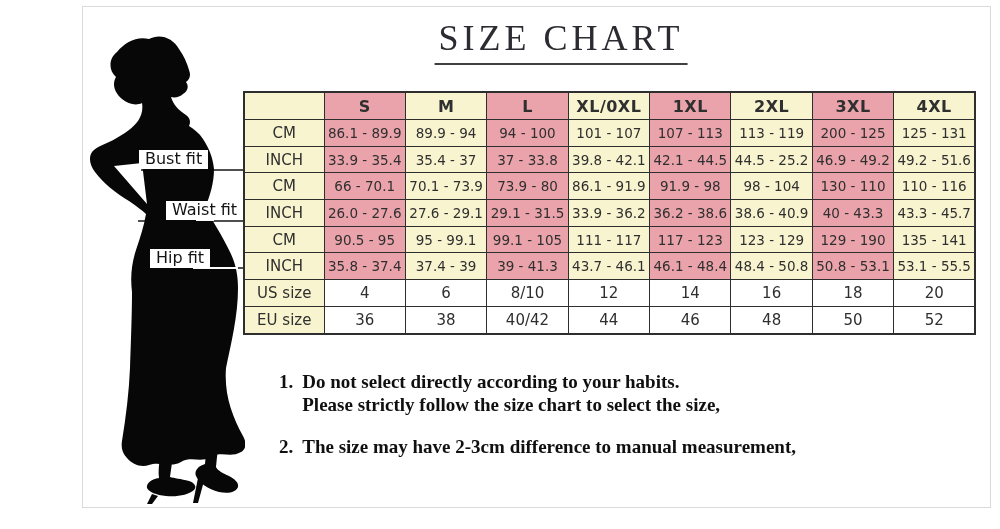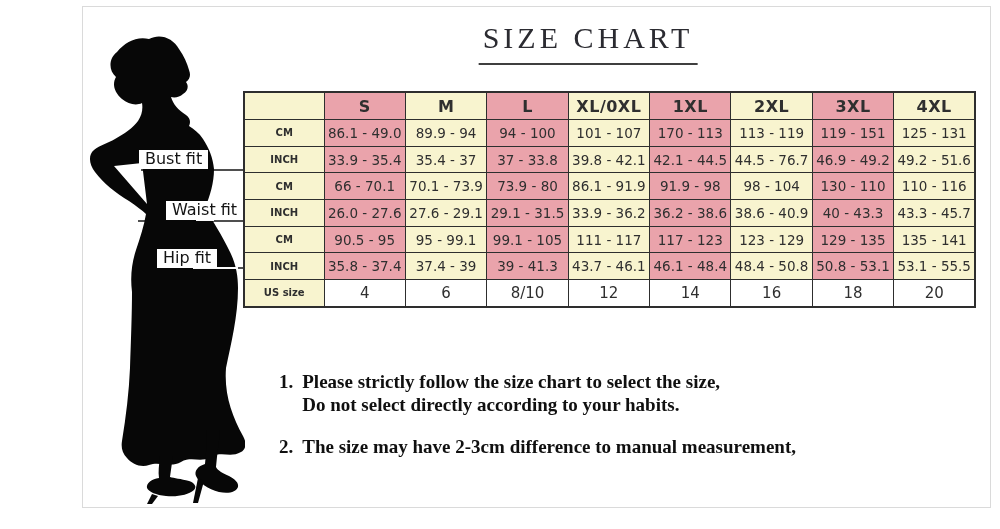--- a/index.html
+++ b/index.html
@@ -1,40 +1,40 @@
 <!DOCTYPE html>
 <html><head>
 <meta charset="utf-8">
 <style>
   html,body{margin:0;padding:0;background:#ffffff;}
   body{width:1000px;height:529px;position:relative;overflow:hidden;
        font-family:"DejaVu Sans","Liberation Sans",sans-serif;}
   .frame{position:absolute;left:82px;top:6px;width:907px;height:500px;
          border:1px solid #dadada;}
-  .title{position:absolute;left:588px;top:18px;transform:translateX(-50%);
+  .title{position:absolute;left:561px;top:18px;transform:translateX(-50%);
          font-family:"Liberation Serif","DejaVu Serif",serif;
-         font-size:30px;line-height:40px;letter-spacing:4px;color:#2b2b31;
+         font-size:36px;line-height:40px;letter-spacing:4px;color:#2b2b31;
          border-bottom:2px solid #3f3f3f;padding:0 4px 5px 4px;white-space:nowrap;}
   .measure-line{position:absolute;height:2px;background:#4f4f4f;}
   #bust-line{left:141px;top:169px;width:103px;}
   #waist-line{left:138px;top:220px;width:106px;}
   #hip-line{left:138px;top:267px;width:106px;}
   .silhouette{position:absolute;left:85px;top:33px;width:160px;height:475px;}
   .fit-label{position:absolute;background:#ffffff;color:#141414;
              font-size:16px;line-height:18px;padding:0 6px 1px 6px;white-space:nowrap;}
   #bust-label{left:139px;top:150px;}
   #waist-label{left:130px;top:201px;margin-left:36px;}
-  #hip-label{left:157px;top:249px;}
+  #hip-label{left:150px;top:249px;}
   .table-wrap{position:absolute;left:243px;top:91px;}
   table{border-collapse:collapse;table-layout:fixed;width:731px;
         border:2px solid #2e2e2e;}
   td{border:1.5px solid #2e2e2e;text-align:center;vertical-align:middle;
      height:25.7px;padding:0;font-size:13.5px;color:#2f2f2f;overflow:hidden;}
   tr.head td{font-size:16px;font-weight:bold;height:26px;letter-spacing:0.5px;}
-  td.lab{font-weight:bold;font-size:10px;}
+  td.lab{font-weight:normal;font-size:15px;}
   td.c-pink{background:#eaa3ab;}
   td.c-yellow{background:#f8f4cf;}
   td.c-white{background:#ffffff;}
   tr.sizes td.val{font-size:15px;}
   .note{position:absolute;left:279px;display:flex;gap:9px;
         font-family:"Liberation Serif","DejaVu Serif",serif;font-weight:bold;
         font-size:19px;line-height:22.5px;color:#101010;white-space:nowrap;}
   #note-1{top:371px;}
   #note-2{top:436px;}
 </style>
@@ -127,37 +127,37 @@
           <td class="c-yellow">M</td>
           <td class="c-pink">L</td>
           <td class="c-yellow">XL/0XL</td>
           <td class="c-pink">1XL</td>
           <td class="c-yellow">2XL</td>
           <td class="c-pink">3XL</td>
           <td class="c-yellow">4XL</td>
         </tr>
         <tr class="measure">
           <td class="lab c-yellow">CM</td>
-          <td class="val c-pink">86.1 - 49.0</td>
+          <td class="val c-pink">86.1 - 89.9</td>
           <td class="val c-yellow">89.9 - 94</td>
           <td class="val c-pink">94 - 100</td>
           <td class="val c-yellow">101 - 107</td>
-          <td class="val c-pink">170 - 113</td>
+          <td class="val c-pink">107 - 113</td>
           <td class="val c-yellow">113 - 119</td>
-          <td class="val c-pink">119 - 151</td>
+          <td class="val c-pink">200 - 125</td>
           <td class="val c-yellow">125 - 131</td>
         </tr>
         <tr class="measure">
           <td class="lab c-yellow">INCH</td>
           <td class="val c-pink">33.9 - 35.4</td>
           <td class="val c-yellow">35.4 - 37</td>
           <td class="val c-pink">37 - 33.8</td>
           <td class="val c-yellow">39.8 - 42.1</td>
           <td class="val c-pink">42.1 - 44.5</td>
-          <td class="val c-yellow">44.5 - 76.7</td>
+          <td class="val c-yellow">44.5 - 25.2</td>
           <td class="val c-pink">46.9 - 49.2</td>
           <td class="val c-yellow">49.2 - 51.6</td>
         </tr>
         <tr class="measure">
           <td class="lab c-yellow">CM</td>
           <td class="val c-pink">66 - 70.1</td>
           <td class="val c-yellow">70.1 - 73.9</td>
           <td class="val c-pink">73.9 - 80</td>
           <td class="val c-yellow">86.1 - 91.9</td>
           <td class="val c-pink">91.9 - 98</td>
@@ -177,21 +177,21 @@
           <td class="val c-yellow">43.3 - 45.7</td>
         </tr>
         <tr class="measure">
           <td class="lab c-yellow">CM</td>
           <td class="val c-pink">90.5 - 95</td>
           <td class="val c-yellow">95 - 99.1</td>
           <td class="val c-pink">99.1 - 105</td>
           <td class="val c-yellow">111 - 117</td>
           <td class="val c-pink">117 - 123</td>
           <td class="val c-yellow">123 - 129</td>
-          <td class="val c-pink">129 - 135</td>
+          <td class="val c-pink">129 - 190</td>
           <td class="val c-yellow">135 - 141</td>
         </tr>
         <tr class="measure">
           <td class="lab c-yellow">INCH</td>
           <td class="val c-pink">35.8 - 37.4</td>
           <td class="val c-yellow">37.4 - 39</td>
           <td class="val c-pink">39 - 41.3</td>
           <td class="val c-yellow">43.7 - 46.1</td>
           <td class="val c-pink">46.1 - 48.4</td>
           <td class="val c-yellow">48.4 - 50.8</td>
@@ -202,29 +202,40 @@
           <td class="lab c-yellow">US size</td>
           <td class="val c-white">4</td>
           <td class="val c-white">6</td>
           <td class="val c-white">8/10</td>
           <td class="val c-white">12</td>
           <td class="val c-white">14</td>
           <td class="val c-white">16</td>
           <td class="val c-white">18</td>
           <td class="val c-white">20</td>
         </tr>
+        <tr class="sizes">
+          <td class="lab c-yellow">EU size</td>
+          <td class="val c-white">36</td>
+          <td class="val c-white">38</td>
+          <td class="val c-white">40/42</td>
+          <td class="val c-white">44</td>
+          <td class="val c-white">46</td>
+          <td class="val c-white">48</td>
+          <td class="val c-white">50</td>
+          <td class="val c-white">52</td>
+        </tr>
       </tbody>
   </table>
 </div>
 
 <div class="note" id="note-1">
   <span>1.</span>
   <span>
+    <div>Do not select directly according to your habits.</div>
     <div>Please strictly follow the size chart to select the size,</div>
-    <div>Do not select directly according to your habits.</div>
   </span>
 </div>
 <div class="note" id="note-2">
   <span>2.</span>
   <span>
     <div>The size may have 2-3cm difference  to manual measurement,</div>
   </span>
 </div>
 
 </body></html>

